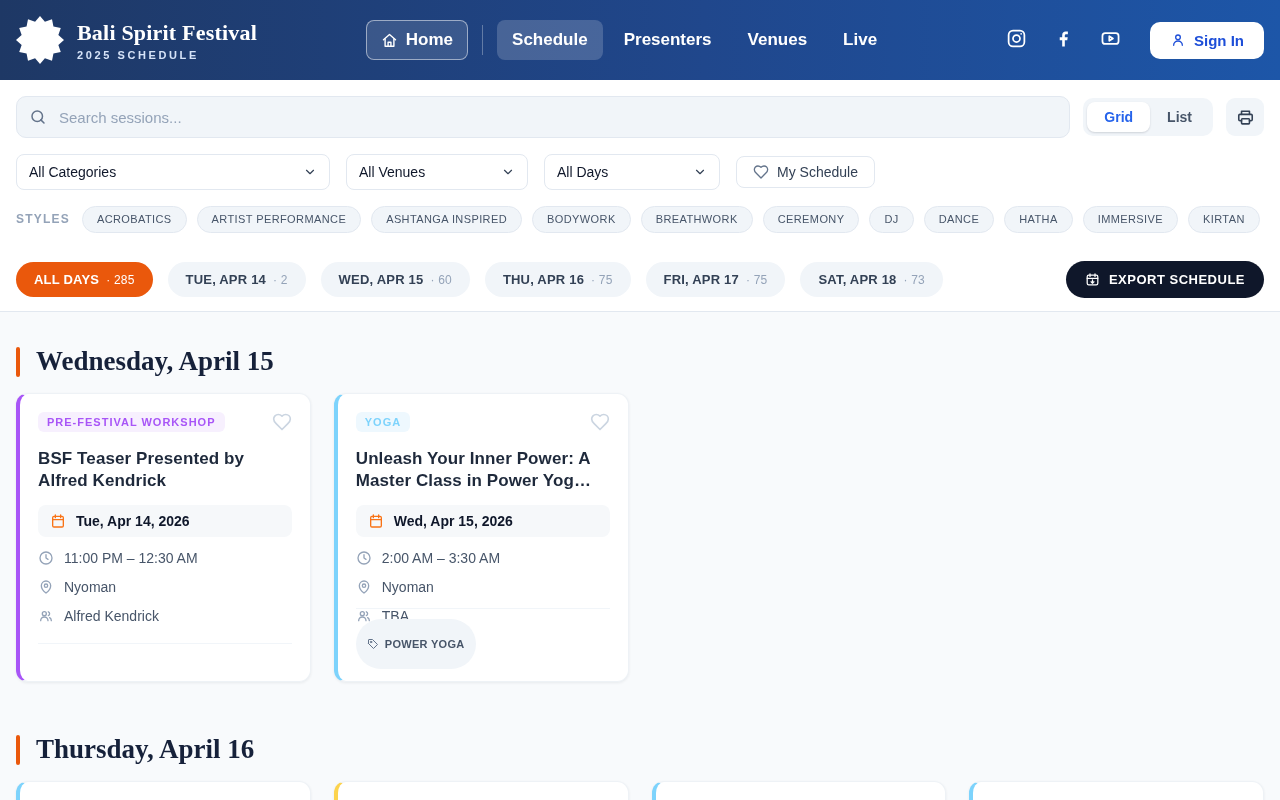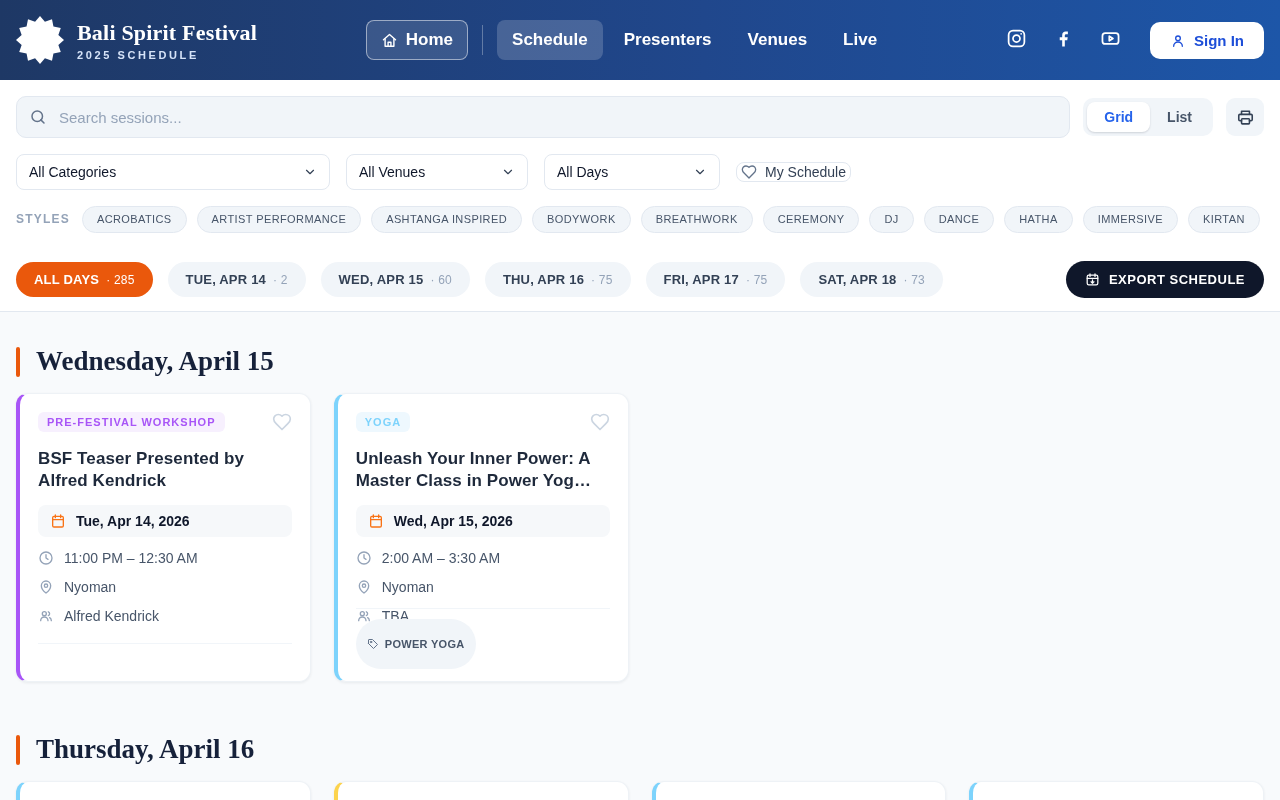--- a/index.html
+++ b/index.html
@@ -29,21 +29,21 @@
   .nav-item.outlined { background:rgba(255,255,255,.12); border:1px solid rgba(255,255,255,.5); }
   .nav-item.filled { background:rgba(255,255,255,.18); }
   .nav-item .ic svg { width:17px; height:17px; }
   .nav-divider { width:1px; height:30px; background:rgba(255,255,255,.3); margin:0 8px; }
 
   .social { display:flex; align-items:center; gap:16px; margin-left:auto; }
   .social button { background:none; border:none; color:#fff; padding:5px; cursor:pointer; }
   .social svg { width:21px; height:21px; }
 
   .signin { margin-left:24px; background:#fff; color:#1d4ed8; font-weight:bold; font-size:15px;
-    border:none; border-radius:10px; padding:10px 20px; display:flex; align-items:flex-end; gap:8px; cursor:pointer; }
+    border:none; border-radius:10px; padding:10px 20px; display:flex; align-items:flex-start; gap:8px; cursor:pointer; }
   .signin svg { width:16px; height:16px; }
 
   
   .toolbar { background:#fff; padding:16px 16px 15px; }
   .row1 { display:flex; gap:13px; align-items:center; }
   .search { position:relative; flex:1; }
   .search input { width:100%; height:42px; background:#f1f5f9; border:1px solid #e2e8f0; border-radius:10px;
     padding:0 14px 0 42px; font-size:15px; color:#334155; outline:none; font-family:inherit; }
   .search input::placeholder { color:#94a3b8; }
   .search-ic { position:absolute; left:13px; top:50%; transform:translateY(-50%); color:#64748b; }
@@ -59,21 +59,21 @@
 
   .row2 { display:flex; gap:16px; margin-top:16px; align-items:center; }
   #selects { display:contents; }
   .select { height:36px; background:#fff; border:1px solid #e2e8f0; border-radius:8px;
     display:flex; align-items:center; justify-content:space-between; padding:0 12px;
     font-size:14px; color:#0f172a; cursor:pointer; }
   #selects .select:nth-child(1){ width:314px; }
   #selects .select:nth-child(2){ width:182px; }
   #selects .select:nth-child(3){ width:176px; }
   .select .ic svg { width:14px; height:14px; color:#334155; }
-  .my-schedule { height:20px; background:#fff; border:1px solid #e2e8f0; border-radius:8px; padding:0 4px;
+  .my-schedule { height:32px; background:#fff; border:1px solid #e2e8f0; border-radius:8px; padding:0 16px;
     display:flex; align-items:center; gap:8px; font-size:14px; color:#334155; cursor:pointer; }
   .my-schedule svg { width:16px; height:16px; color:#64748b; }
 
   .row3 { display:flex; align-items:center; gap:12px; margin-top:15px; margin-right:-16px; height:28px; overflow:hidden; }
   .styles-label { font-size:12px; font-weight:bold; color:#94a3b8; letter-spacing:1.2px; flex:none; }
   .pills { display:flex; gap:10px; overflow:hidden; flex:1; }
   .pill { flex:none; background:#f1f5f9; border:1px solid #e2e8f0; color:#475569; border-radius:999px;
     padding:0 14px; height:27px; line-height:25px; font-size:11px; font-weight:normal; letter-spacing:.4px;
     white-space:nowrap; cursor:pointer; }
 

